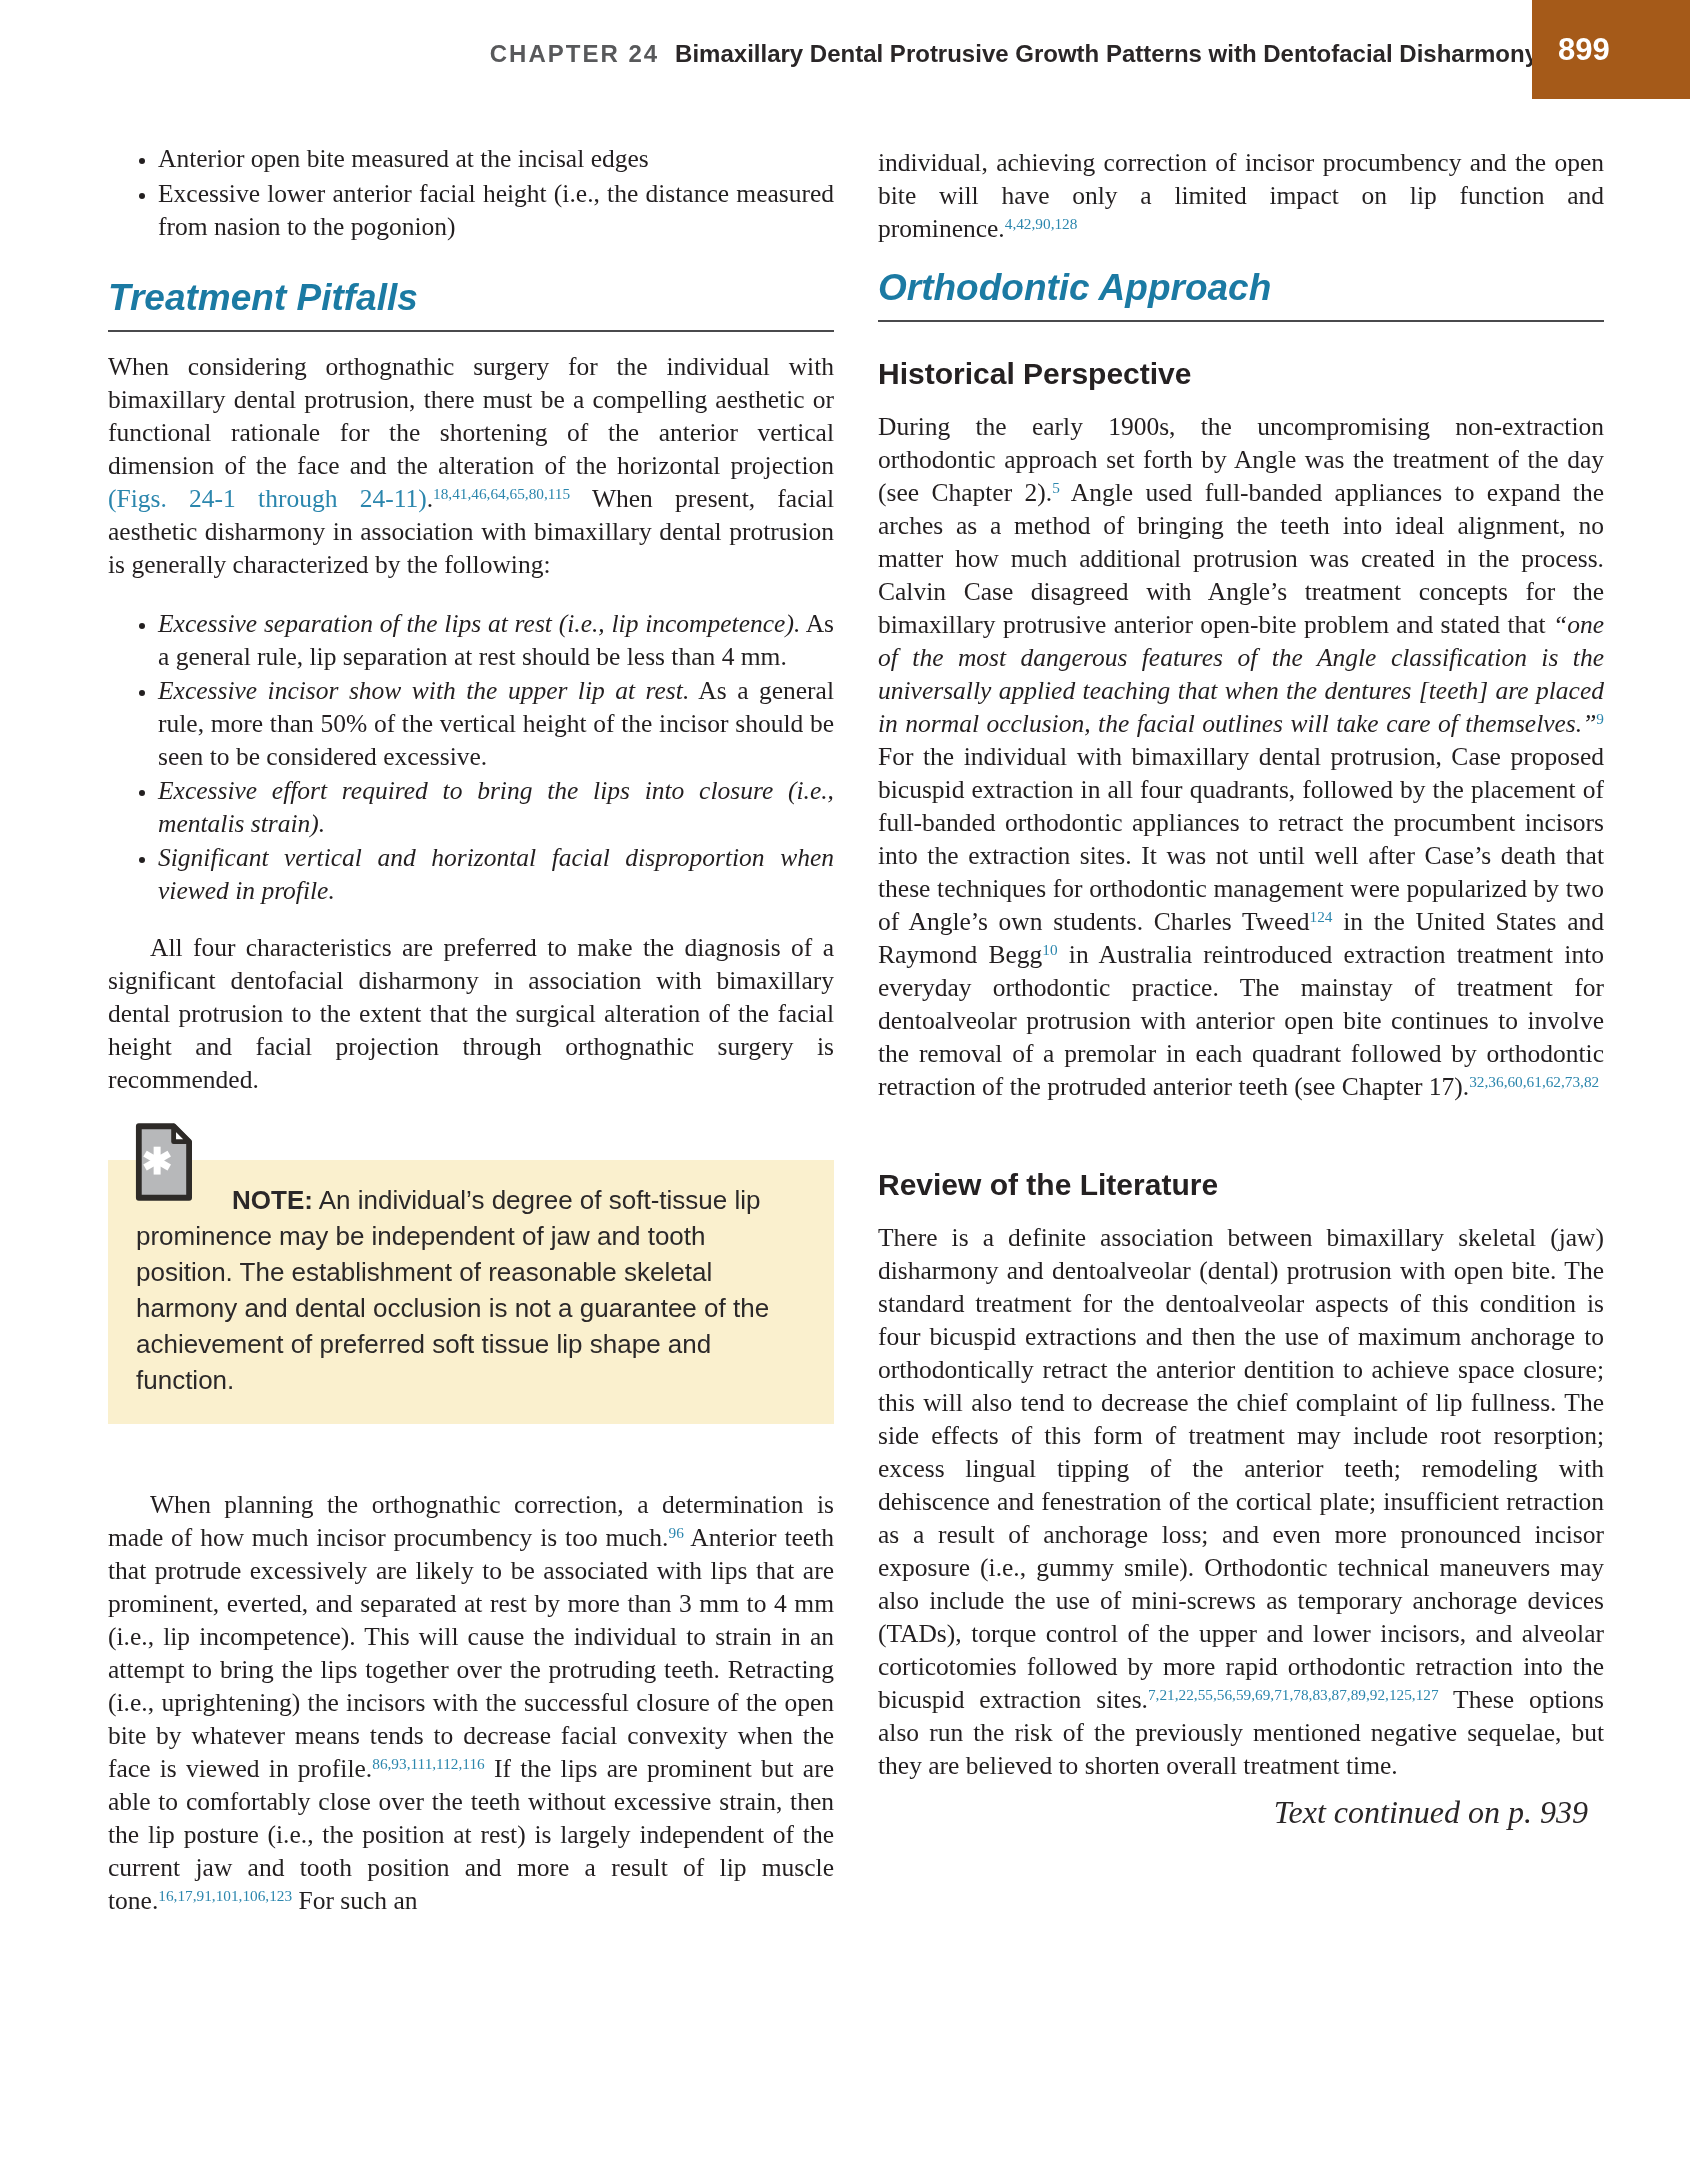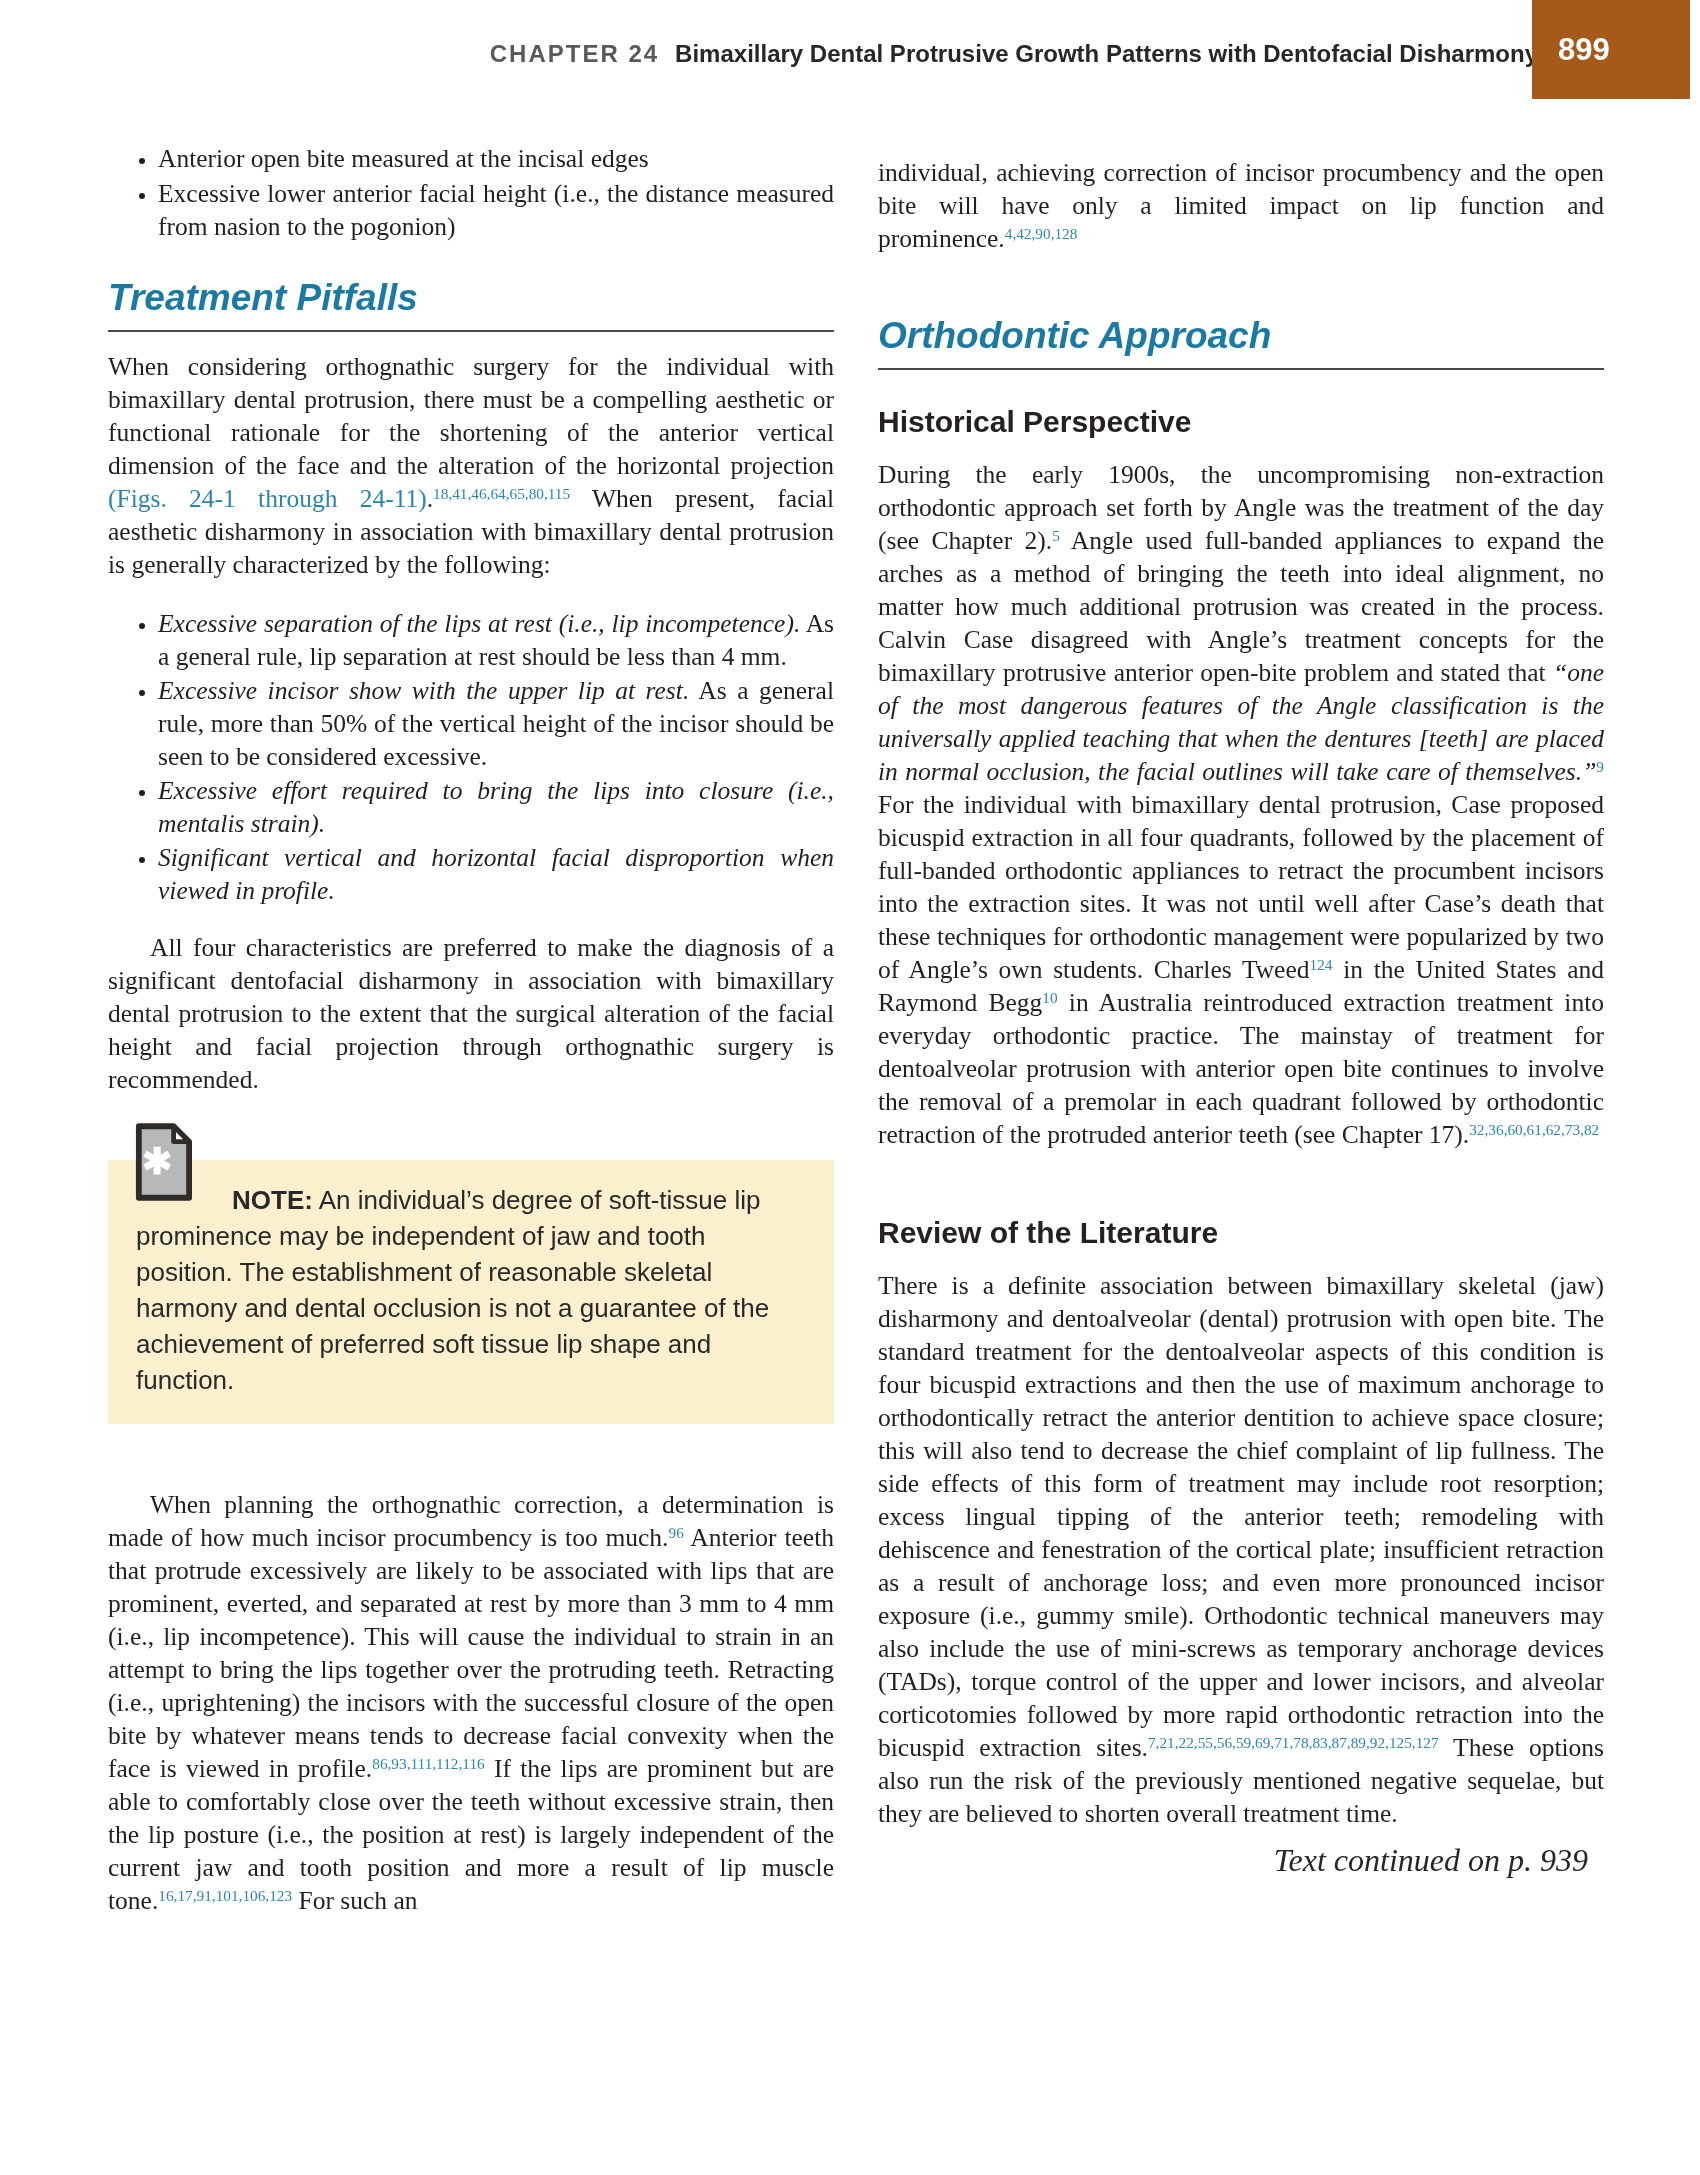--- a/index.html
+++ b/index.html
@@ -25,21 +25,21 @@
     position:absolute;top:0;right:10px;width:158px;height:99px;box-sizing:border-box;
     background:var(--page-box-brown);color:#ffffff;padding-left:26px;
     font-family:"Liberation Sans", sans-serif;font-weight:700;font-size:31px;line-height:99px;
   }
   
   .col{position:absolute;top:142px;width:726px;}
   .col-left{left:108px;}
   .col-right{left:878px;}
   
   .para{margin:18px 0 0;font-size:25.5px;line-height:33px;text-align:justify;}
-  .para.first{margin-top:14px;}
+  .para.first{margin-top:4px;}
   .indent{text-indent:42px;}
   ul{margin:0;padding-left:50px;}
   li{margin:0 0 2px;}
   li::marker{color:var(--ink);font-size:0.85em;}
   .intro-list{font-size:25.5px;line-height:33px;text-align:justify;}
   .char-list{margin-top:26px;font-size:25.5px;line-height:33px;text-align:justify;}
   .char-list li{margin-bottom:1px;}
   
   h1{
     margin:34px 0 0;font-family:"Liberation Sans", sans-serif;
@@ -110,21 +110,21 @@
     <p class="note-text"><span class="note-label">NOTE:</span><span> An individual’s degree of soft-tissue lip prominence may be independent of jaw and tooth position. The establishment of reasonable skeletal harmony and dental occlusion is not a guarantee of the achievement of preferred soft tissue lip shape and function.</span></p>
   </div>
 
   <p class="para indent para3"><span>When planning the orthognathic correction, a determination is made of how much incisor procumbency is too much.</span><span class="r-sup">96</span><span> Anterior teeth that protrude excessively are likely to be associated with lips that are prominent, everted, and separated at rest by more than 3 mm to 4 mm (i.e., lip incompetence). This will cause the individual to strain in an attempt to bring the lips together over the protruding teeth. Retracting (i.e., uprightening) the incisors with the successful closure of the open bite by whatever means tends to decrease facial convexity when the face is viewed in profile.</span><span class="r-sup">86,93,111,112,116</span><span> If the lips are prominent but are able to comfortably close over the teeth without excessive strain, then the lip posture (i.e., the position at rest) is largely independent of the current jaw and tooth position and more a result of lip muscle tone.</span><span class="r-sup">16,17,91,101,106,123</span><span> For such an</span></p>
 </div>
 
 <div class="col col-right">
 
   <p class="para first"><span>individual, achieving correction of incisor procumbency and the open bite will have only a limited impact on lip function and prominence.</span><span class="r-sup">4,42,90,128</span></p>
 
-  <h1 style="margin-top:60px">Orthodontic Approach</h1>
+  <h1 style="margin-top:22px">Orthodontic Approach</h1>
   <hr class="rule">
 
   <h2>Historical Perspective</h2>
   <p class="para"><span>During the early 1900s, the uncompromising non-extraction orthodontic approach set forth by Angle was the treatment of the day (see Chapter 2).</span><span class="r-sup">5</span><span> Angle used full-banded appliances to expand the arches as a method of bringing the teeth into ideal alignment, no matter how much additional protrusion was created in the process. Calvin Case disagreed with Angle’s treatment concepts for the bimaxillary protrusive anterior open-bite problem and stated that </span><span class="r-i">“one of the most dangerous features of the Angle classification is the universally applied teaching that when the dentures [teeth] are placed in normal occlusion, the facial outlines will take care of themselves.”</span><span class="r-sup">9</span><span> For the individual with bimaxillary dental protrusion, Case proposed bicuspid extraction in all four quadrants, followed by the placement of full-banded orthodontic appliances to retract the procumbent incisors into the extraction sites. It was not until well after Case’s death that these techniques for orthodontic management were popularized by two of Angle’s own students. Charles Tweed</span><span class="r-sup">124</span><span> in the United States and Raymond Begg</span><span class="r-sup">10</span><span> in Australia reintroduced extraction treatment into everyday orthodontic practice. The mainstay of treatment for dentoalveolar protrusion with anterior open bite continues to involve the removal of a premolar in each quadrant followed by orthodontic retraction of the protruded anterior teeth (see Chapter 17).</span><span class="r-sup">32,36,60,61,62,73,82</span></p>
 
   <h2 class="sub2">Review of the Literature</h2>
   <p class="para"><span>There is a definite association between bimaxillary skeletal (jaw) disharmony and dentoalveolar (dental) protrusion with open bite. The standard treatment for the dentoalveolar aspects of this condition is four bicuspid extractions and then the use of maximum anchorage to orthodontically retract the anterior dentition to achieve space closure; this will also tend to decrease the chief complaint of lip fullness. The side effects of this form of treatment may include root resorption; excess lingual tipping of the anterior teeth; remodeling with dehiscence and fenestration of the cortical plate; insufficient retraction as a result of anchorage loss; and even more pronounced incisor exposure (i.e., gummy smile). Orthodontic technical maneuvers may also include the use of mini-screws as temporary anchorage devices (TADs), torque control of the upper and lower incisors, and alveolar corticotomies followed by more rapid orthodontic retraction into the bicuspid extraction sites.</span><span class="r-sup">7,21,22,55,56,59,69,71,78,83,87,89,92,125,127</span><span> These options also run the risk of the previously mentioned negative sequelae, but they are believed to shorten overall treatment time.</span></p>
 
   <p class="continued">Text continued on p. 939</p>
 </div>

